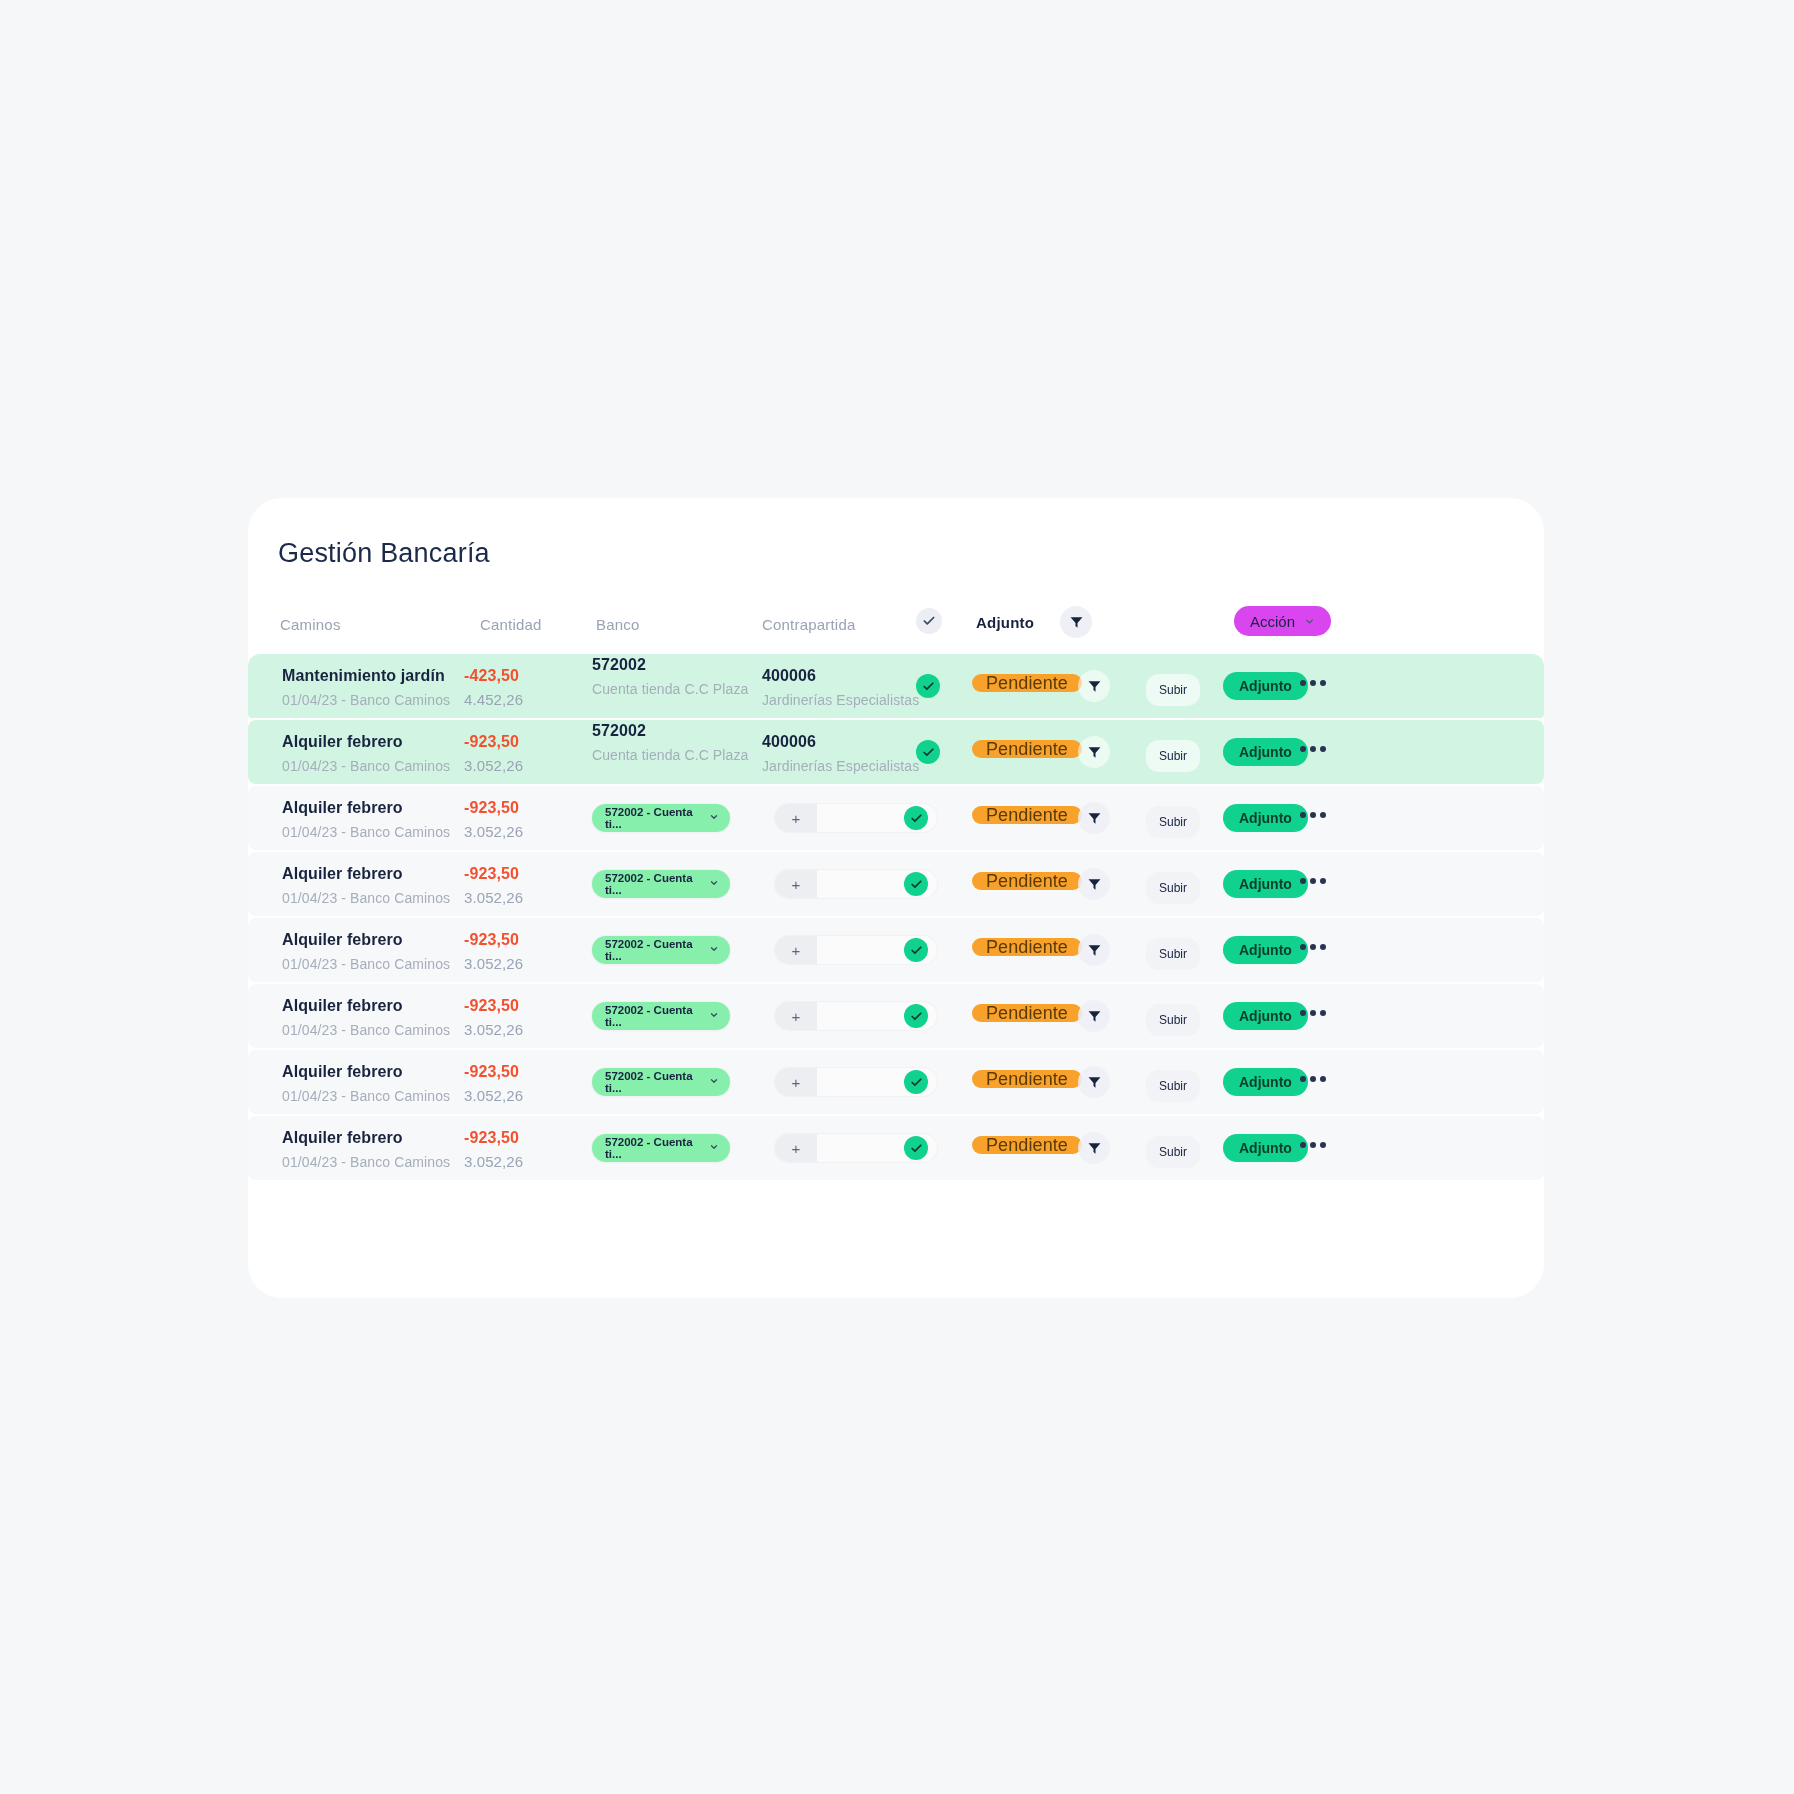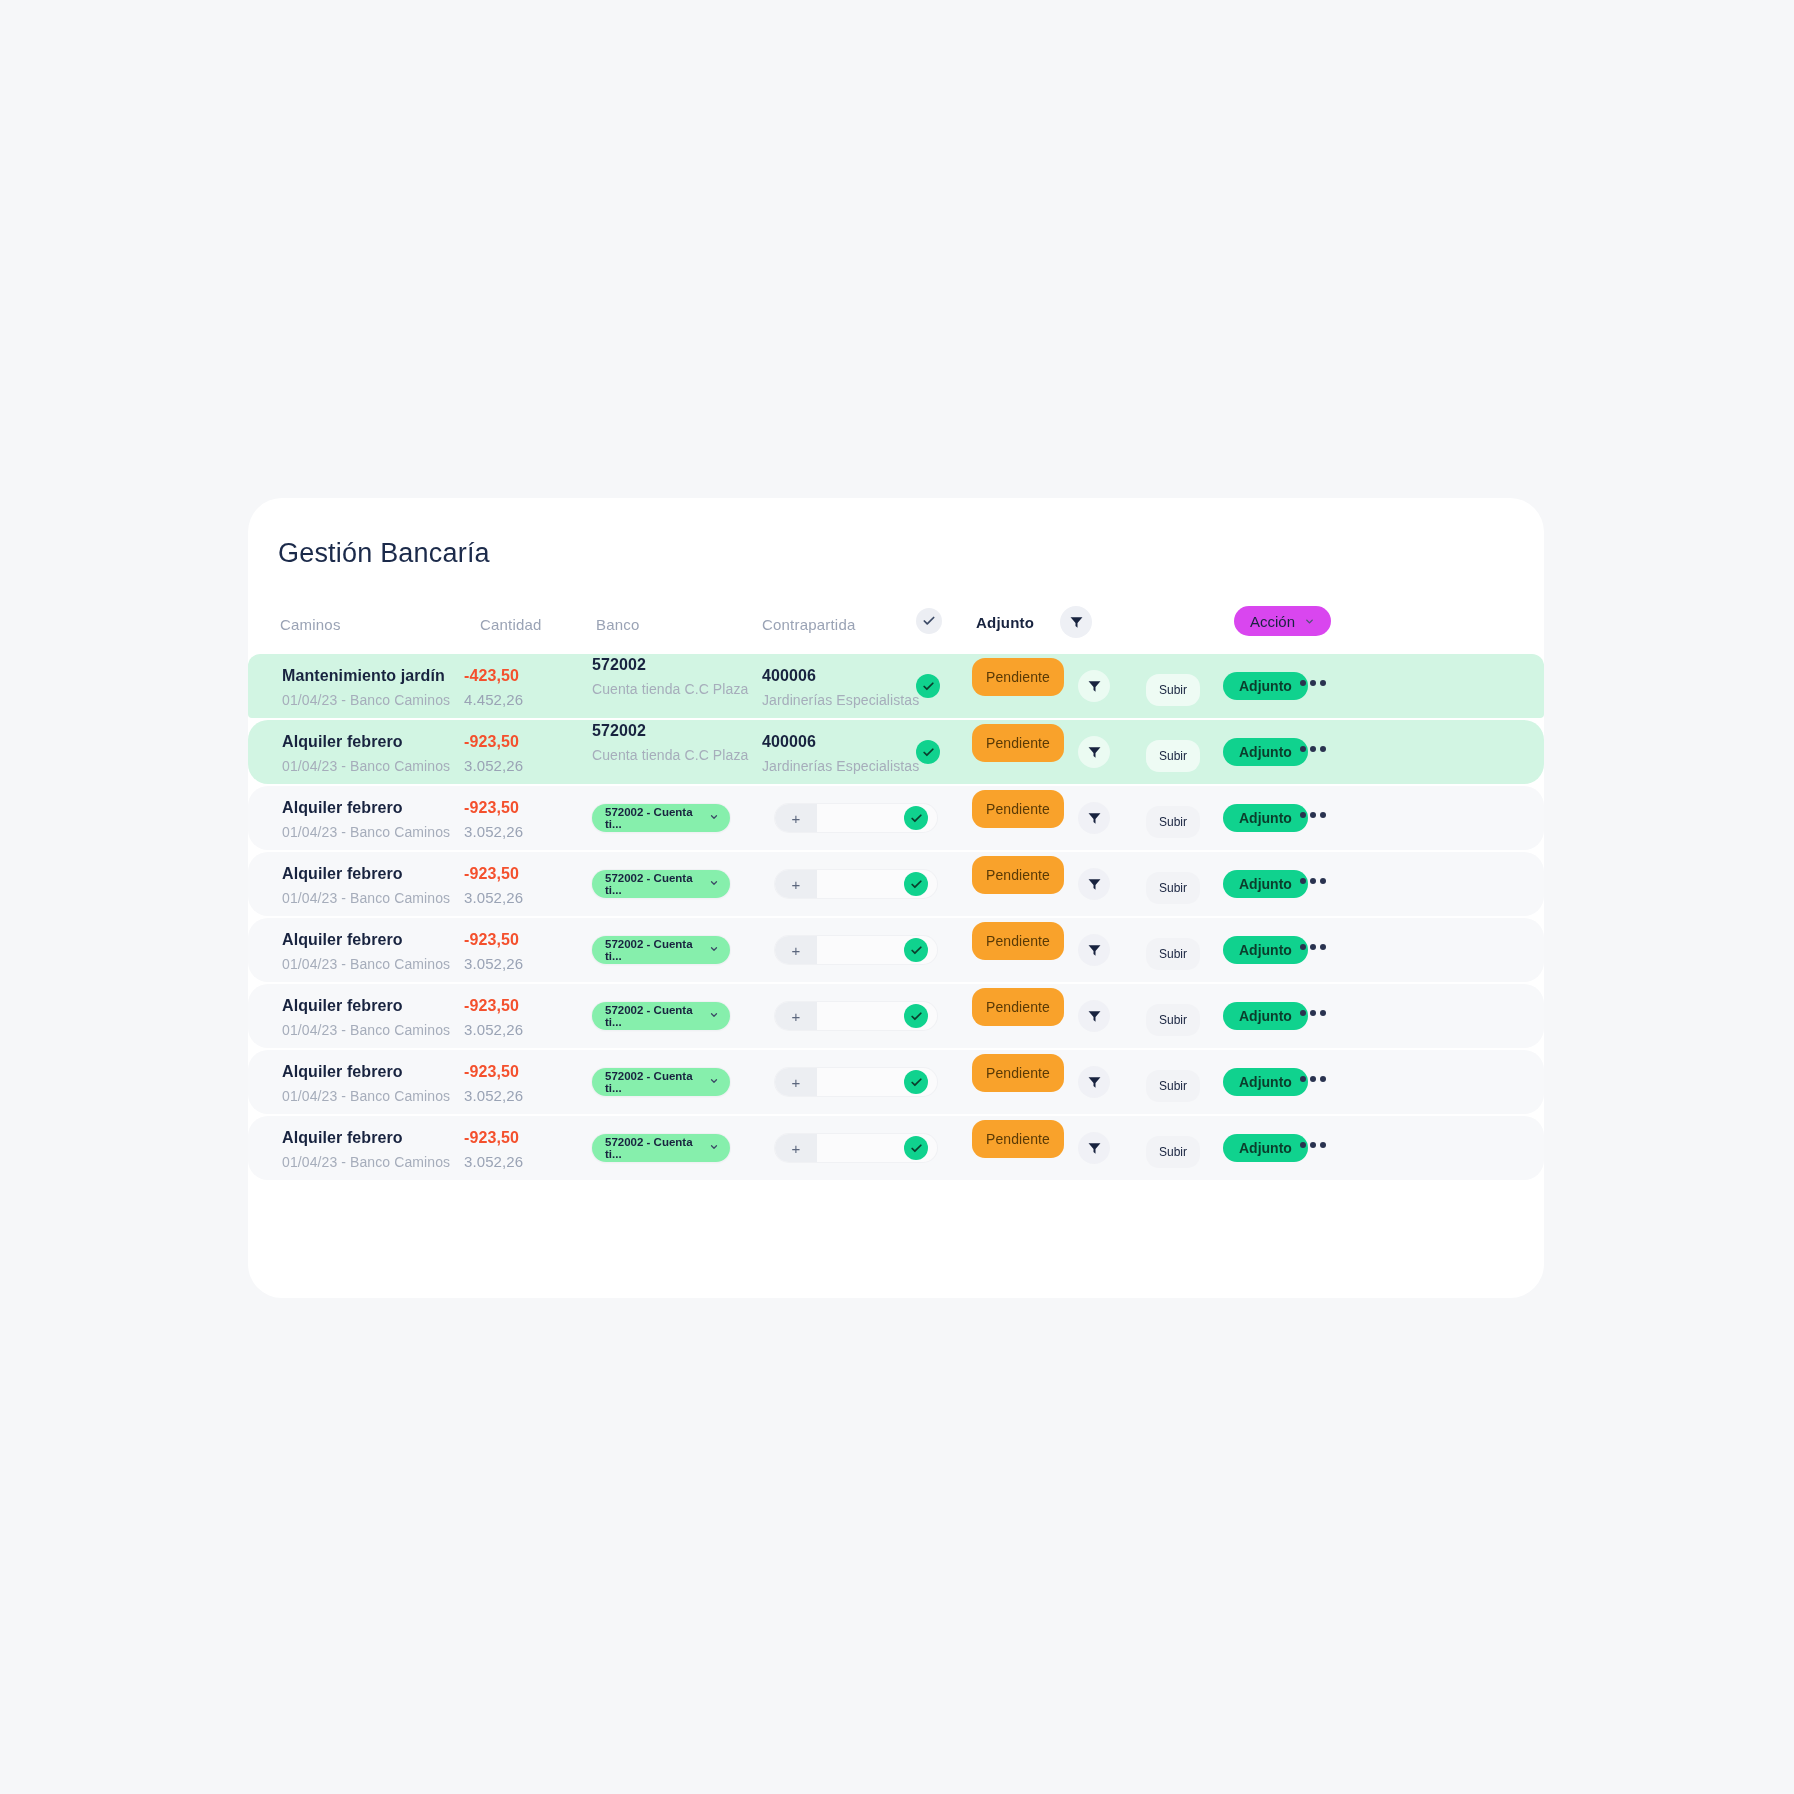--- a/index.html
+++ b/index.html
@@ -127,21 +127,21 @@
     font-weight: 500;
     cursor: pointer;
   }
   .h-action svg { width: 11px; height: 11px; }
 
   
   .row {
     position: relative;
     height: 64px;
     margin-bottom: 2px;
-    border-radius: 20px;
+    border-radius: 8px;
     background: #f7f8fa;
   }
   .row.hl { background: #d2f5e3; }
   .row.hl.first { border-radius: 12px 12px 4px 4px; }
 
   .cell { position: absolute; white-space: nowrap; }
 
   .c-empresa   { left: 34px; top: 12px; }
   .c-cantidad  { left: 216px; top: 12px; text-align: left; }
   .c-banco     { left: 344px; top: 1px; }
@@ -231,27 +231,27 @@
     justify-content: center;
   }
   .chk.wide { left: 668px; }
   .chk.narrow { left: 656px; }
   .chk svg { width: 13px; height: 13px; }
 
   
   .badge {
     position: absolute;
     left: 724px;
-    top: 4px;
-    height: 38px;
+    top: 20px;
+    height: 18px;
     padding: 0 14px;
     border-radius: 13px;
     background: #f9a22b;
     color: #5a3a06;
-    font-size: 14px;
+    font-size: 18px;
     font-weight: 500;
     display: flex;
     align-items: center;
     letter-spacing: 0.1px;
     cursor: pointer;
   }
 
   .rowfilter {
     position: absolute;
     left: 830px;

